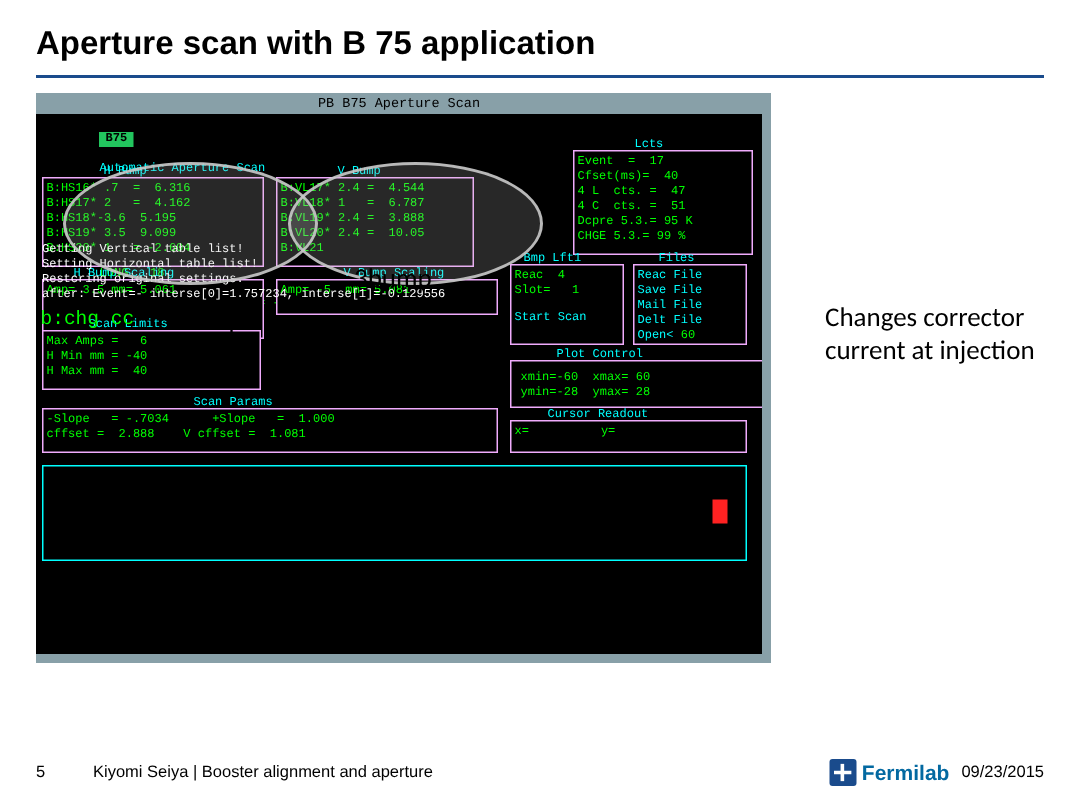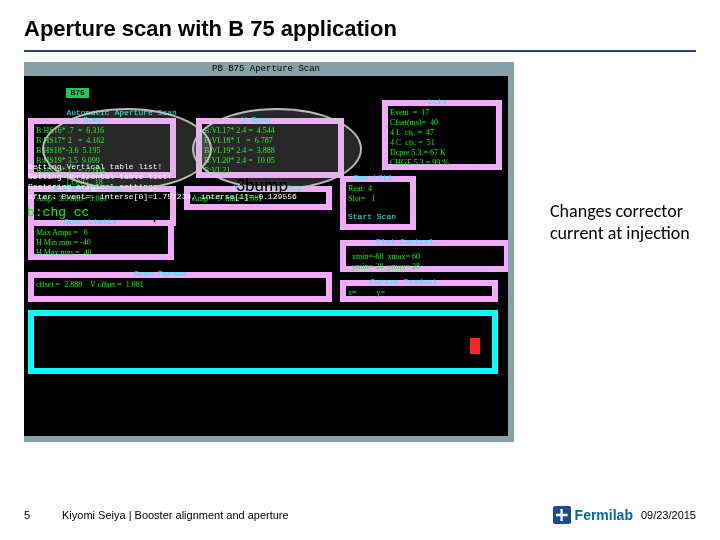--- a/index.html
+++ b/index.html
@@ -42,34 +42,34 @@
     background: #88a0a8;
     color: #000;
     height: 14px;
     font-size: 9px;
     text-align: center;
     line-height: 14px;
   }
   .term-body { position: relative; padding: 2px 4px; }
   .term-line { white-space: pre; color: #ccc; }
   .cyan { color: #0ff; }
-  .green { color: #0f0; font-family: Liberation Serif, serif; }
+  .green { color: #0f0; }
   .white { color: #fff; }
 
   .menu-header {
     background: #22c55e;
     color: #000;
     display: inline-block;
     padding: 0 4px;
     font-weight: bold;
   }
 
   .panel-box {
     position: absolute;
-    border: 6px solid #f0abfc;
+    border: 1px solid #f0abfc;
     background: #000;
   }
 
   .section-title {
     position: absolute;
     color: #0ff;
     font-size: 8px;
     white-space: pre;
   }
 
@@ -159,34 +159,34 @@
         <span style="display:inline-block; width:40px;"></span>
         <span class="green">EFFB =  1.757    EFFE = -.1296</span>
       </div>
 
       <div class="panel-box" style="right:6px; top:24px; width:120px; height:70px; padding:2px;">
         <div class="section-title" style="top:-9px; left:40px;">Lcts</div>
         <div class="term-line green">Event  =  17</div>
         <div class="term-line green">Cfset(ms)=  40</div>
         <div class="term-line green">4 L  cts. =  47</div>
         <div class="term-line green">4 C  cts. =  51</div>
-        <div class="term-line green">Dcpre 5.3.= 67 K</div>
+        <div class="term-line green">Dcpre 5.3.= 95 K</div>
         <div class="term-line green">CHGE 5.3.= 99 %</div>
       </div>
 
       <div class="panel-box" style="left:4px; top:42px; width:148px; height:60px; padding:2px;">
         <div class="section-title" style="top:-9px; left:40px;">H Bump</div>
         <div class="term-line green">B:HS16* .7  =  6.316</div>
         <div class="term-line green">B:HS17* 2   =  4.162</div>
         <div class="term-line"><span class="green">B:HS18*-3.6  5.195</span></div>
         <div class="term-line"><span class="green">B:HS19* 3.5  9.099</span></div>
         <div class="term-line green">B:HS20* 1   = -2.604</div>
       </div>
 
-      <div class="panel-box" style="left:172px; top:42px; width:148px; height:60px; padding:2px;">
+      <div class="panel-box" style="left:160px; top:42px; width:132px; height:60px; padding:2px;">
         <div class="section-title" style="top:-9px; left:40px;">V Bump</div>
         <div class="term-line"><span class="green">B:VL17* 2.4 =  4.544</span></div>
         <div class="term-line green">B:VL18* 1   =  6.787</div>
         <div class="term-line green">B:VL19* 2.4 =  3.888</div>
         <div class="term-line green">B:VL20* 2.4 =  10.05</div>
         <div class="term-line green">B:VL21            </div>
       </div>
 
       <div class="panel-box" style="left:4px; top:110px; width:148px; height:40px; padding:2px;">
         <div class="section-title" style="top:-9px; left:20px;">H Bump Scaling</div>
@@ -197,36 +197,45 @@
         <div class="term-line green">Amp= -5  mm= 5.081</div>
       </div>
 
       <div class="panel-box" style="left:316px; top:100px; width:76px; height:54px; padding:2px;">
         <div class="section-title" style="top:-9px; left:8px;">Bmp Lft1</div>
         <div class="term-line green">Reac  4</div>
         <div class="term-line green">Slot=   1</div>
         <div style="height:8px;"></div>
         <div class="term-line"><span class="cyan">Start Scan</span></div>
       </div>
+      <div class="panel-box" style="left:398px; top:100px; width:76px; height:54px; padding:2px;">
+        <div class="section-title" style="top:-9px; left:16px;">Files</div>
+        <div class="term-line cyan">Reac File</div>
+        <div class="term-line cyan">Save File</div>
+        <div class="term-line cyan">Mail File</div>
+        <div class="term-line cyan">Delt File</div>
+        <div class="term-line"><span class="cyan">Open&lt;</span> <span class="green">60</span></div>
+      </div>
 
       <div class="panel-box" style="left:4px; top:144px; width:146px; height:40px; padding:2px;">
         <div class="section-title" style="top:-9px; left:30px;">Scan Limits</div>
         <div class="term-line green">Max Amps =   6</div>
         <div class="term-line green">H Min mm = -40</div>
         <div class="term-line green">H Max mm =  40</div>
       </div>
 
       <div class="panel-box" style="left:316px; top:164px; width:170px; height:32px; padding:6px;">
         <div class="section-title" style="top:-9px; left:30px;">Plot Control</div>
         <div class="term-line green">xmin=-60  xmax= 60</div>
         <div class="term-line green">ymin=-28  ymax= 28</div>
       </div>
 
       <div class="panel-box" style="left:4px; top:196px; width:304px; height:30px; padding:2px;">
         <div class="section-title" style="top:-9px; left:100px;">Scan Params</div>
+        <div class="term-line green"><span>-Slope   = -.7034</span>      <span>+Slope   =  1.000</span></div>
         <div class="term-line green"><span>cffset =  2.888</span>    <span>V cffset =  1.081</span></div>
       </div>
 
       <div class="panel-box" style="left:316px; top:204px; width:158px; height:22px; padding:2px;">
         <div class="section-title" style="top:-9px; left:24px;">Cursor Readout</div>
         <div class="term-line green">x=          y=</div>
       </div>
 
       <div class="panel-box" style="left:4px; top:234px; width:470px; height:64px; border-color:#0ff;">
         <div class="red-cursor" style="right:12px; top:22px;"></div>

